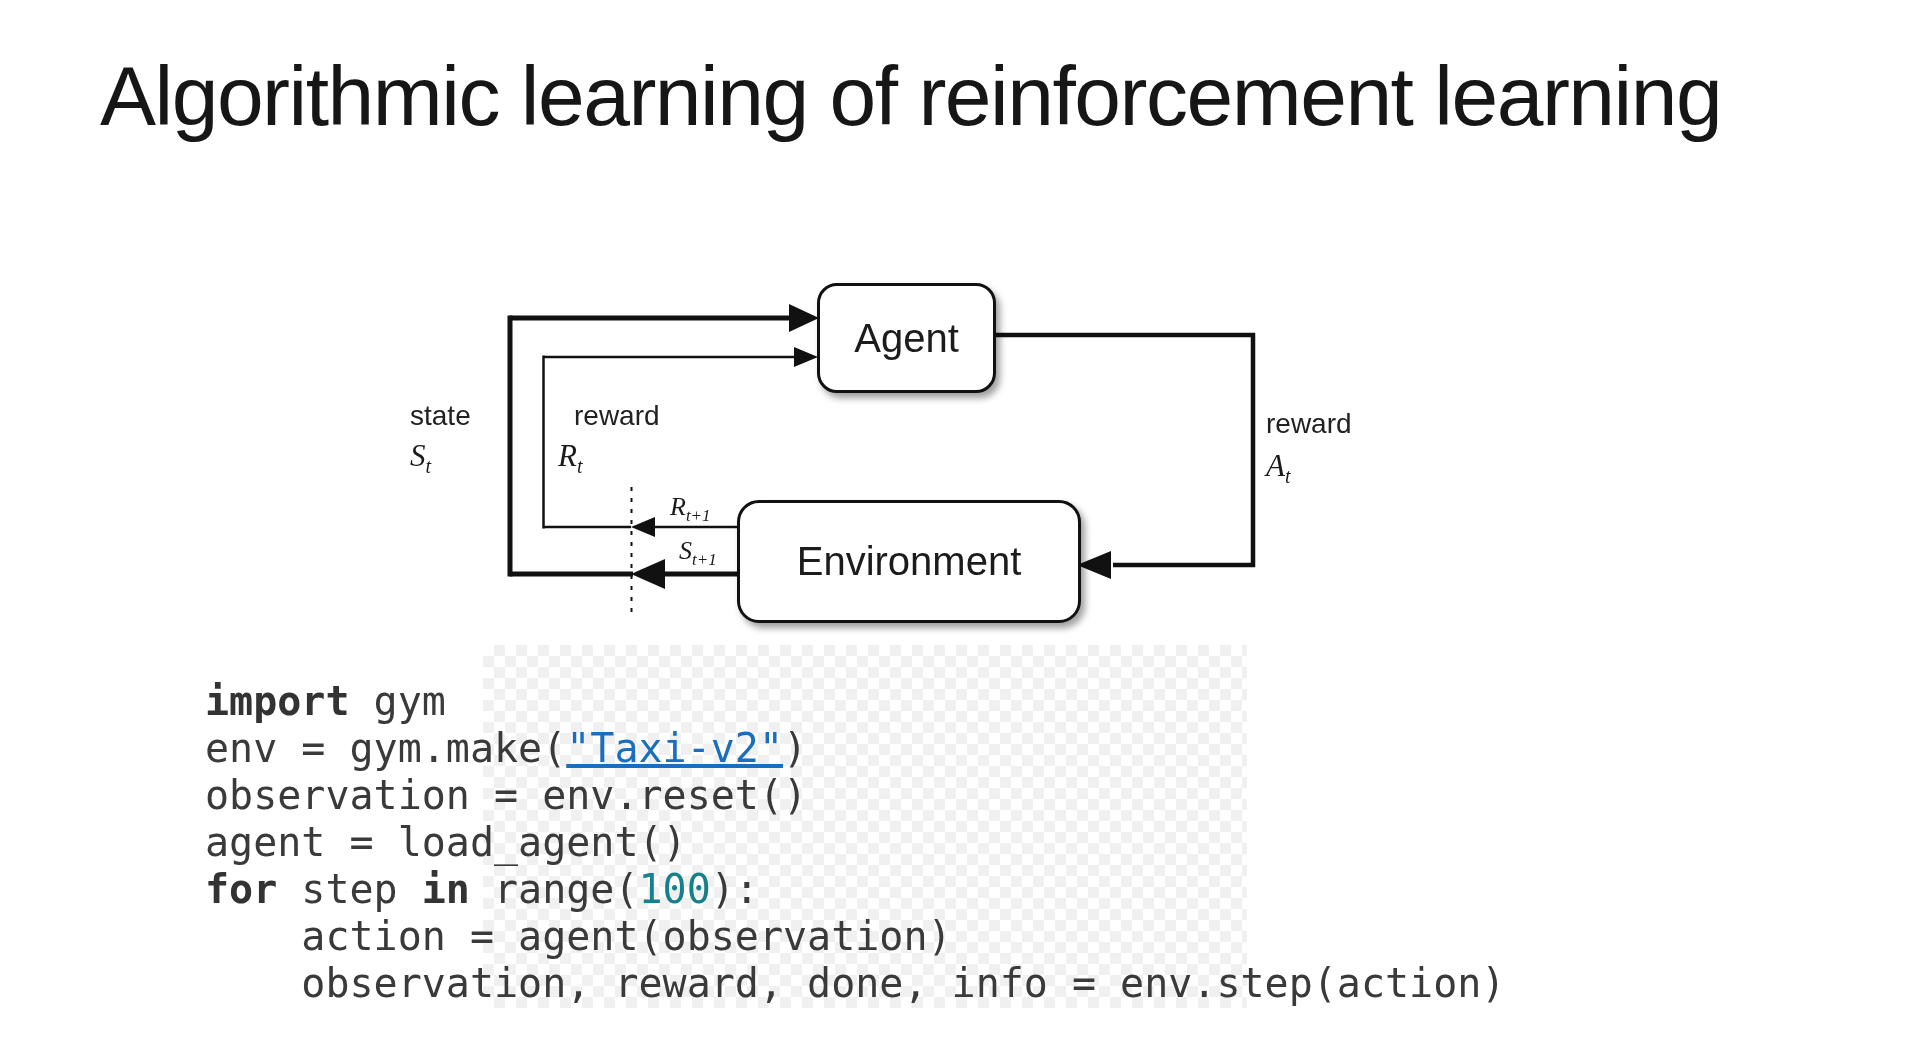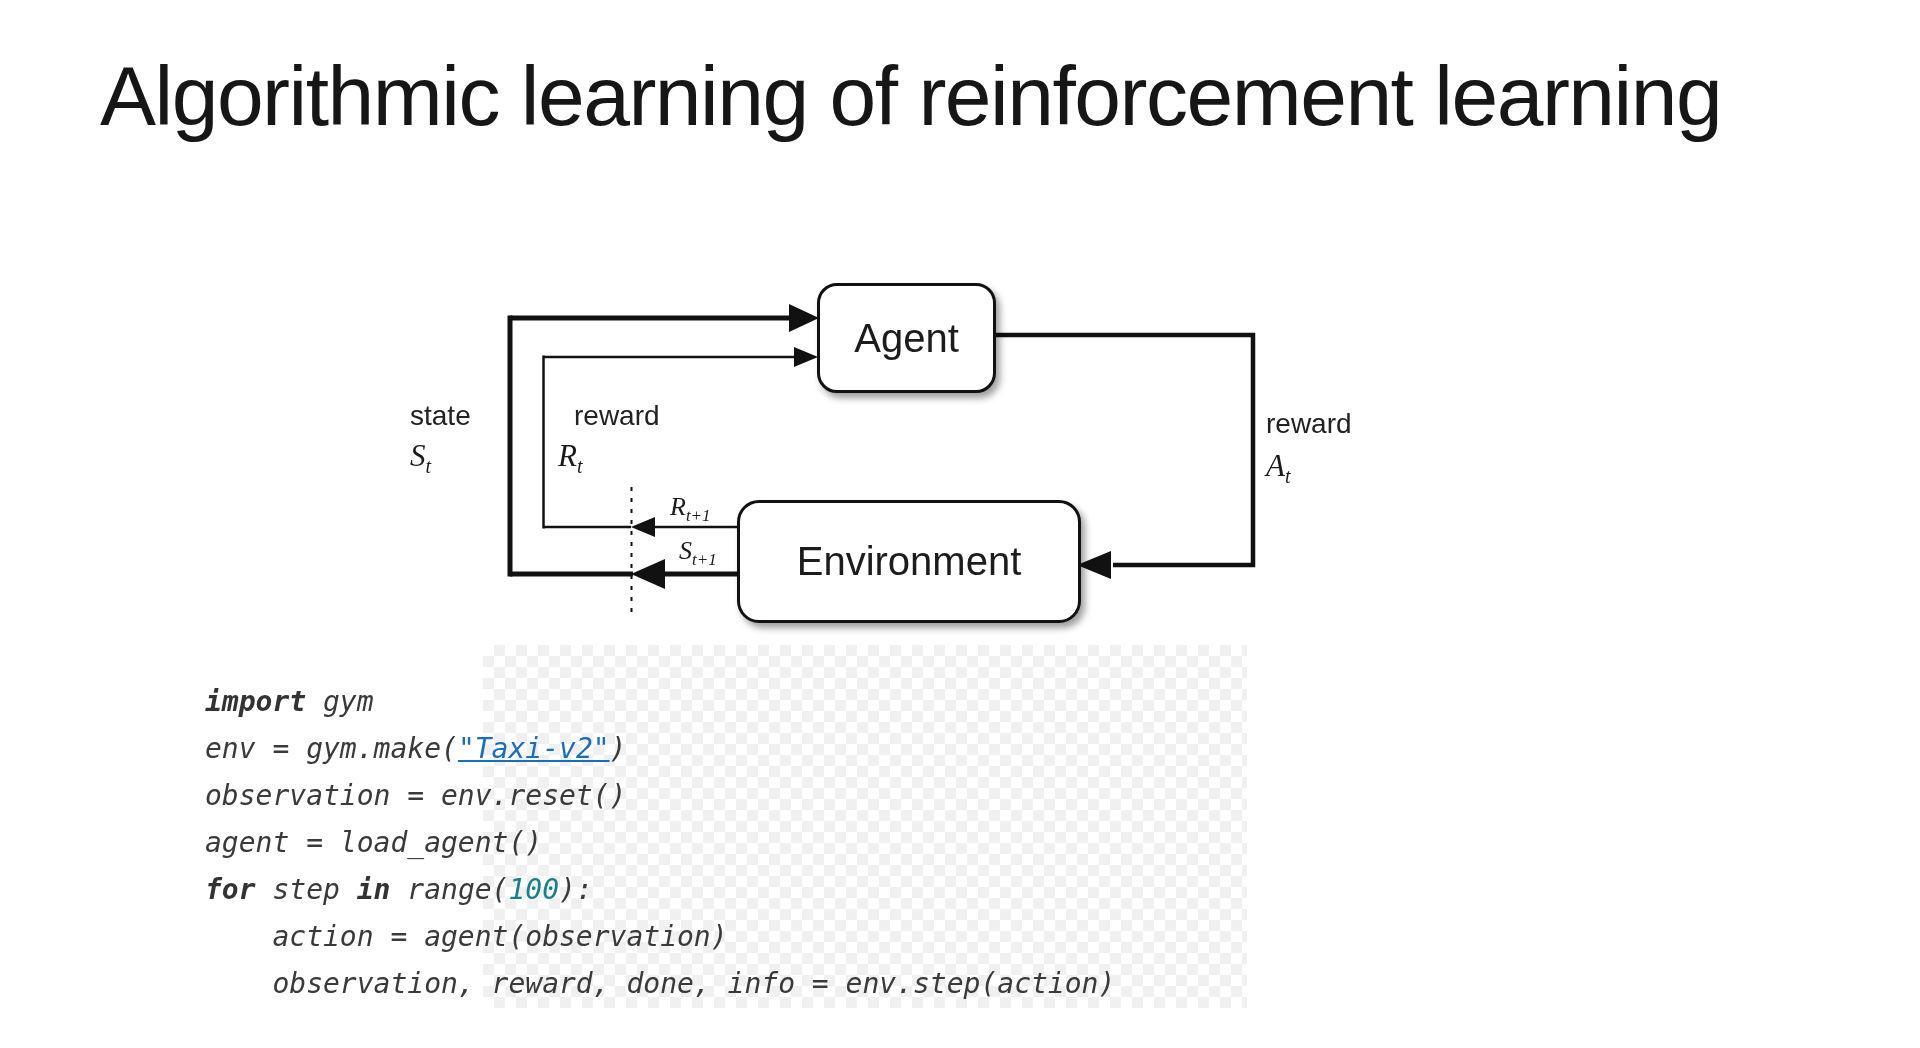--- a/index.html
+++ b/index.html
@@ -40,22 +40,22 @@
   .sym-state{left:30px;top:198px;width:84px;}
   .lab-reward{left:176px;top:160px;margin-left:18px;}
   .sym-reward{left:178px;top:198px;}
   .lab-action{left:886px;top:168px;}
   .sym-action{left:886px;top:208px;}
   .sym-rt1{left:290px;top:252px;}
   .sym-st1{left:286px;top:296px;margin-left:13px;}
 
   
   .code{position:absolute;left:205px;top:678px;z-index:2;margin:0;
-        font-family:"DejaVu Sans Mono",monospace;font-size:28px;line-height:47px;
-        color:#3a3a3a;white-space:pre;font-style:italic;}
+        font-family:"DejaVu Sans Mono",monospace;font-size:40px;line-height:47px;
+        color:#3a3a3a;white-space:pre;}
   .code .tok-kw{font-weight:bold;color:#333333;}
   .code .tok-plain{color:#3a3a3a;}
   .code .tok-link{text-decoration:underline;cursor:pointer;}
   .code .tok-num{}
 </style>
 </head>
 <body>
 
 <div class="slide">
 

